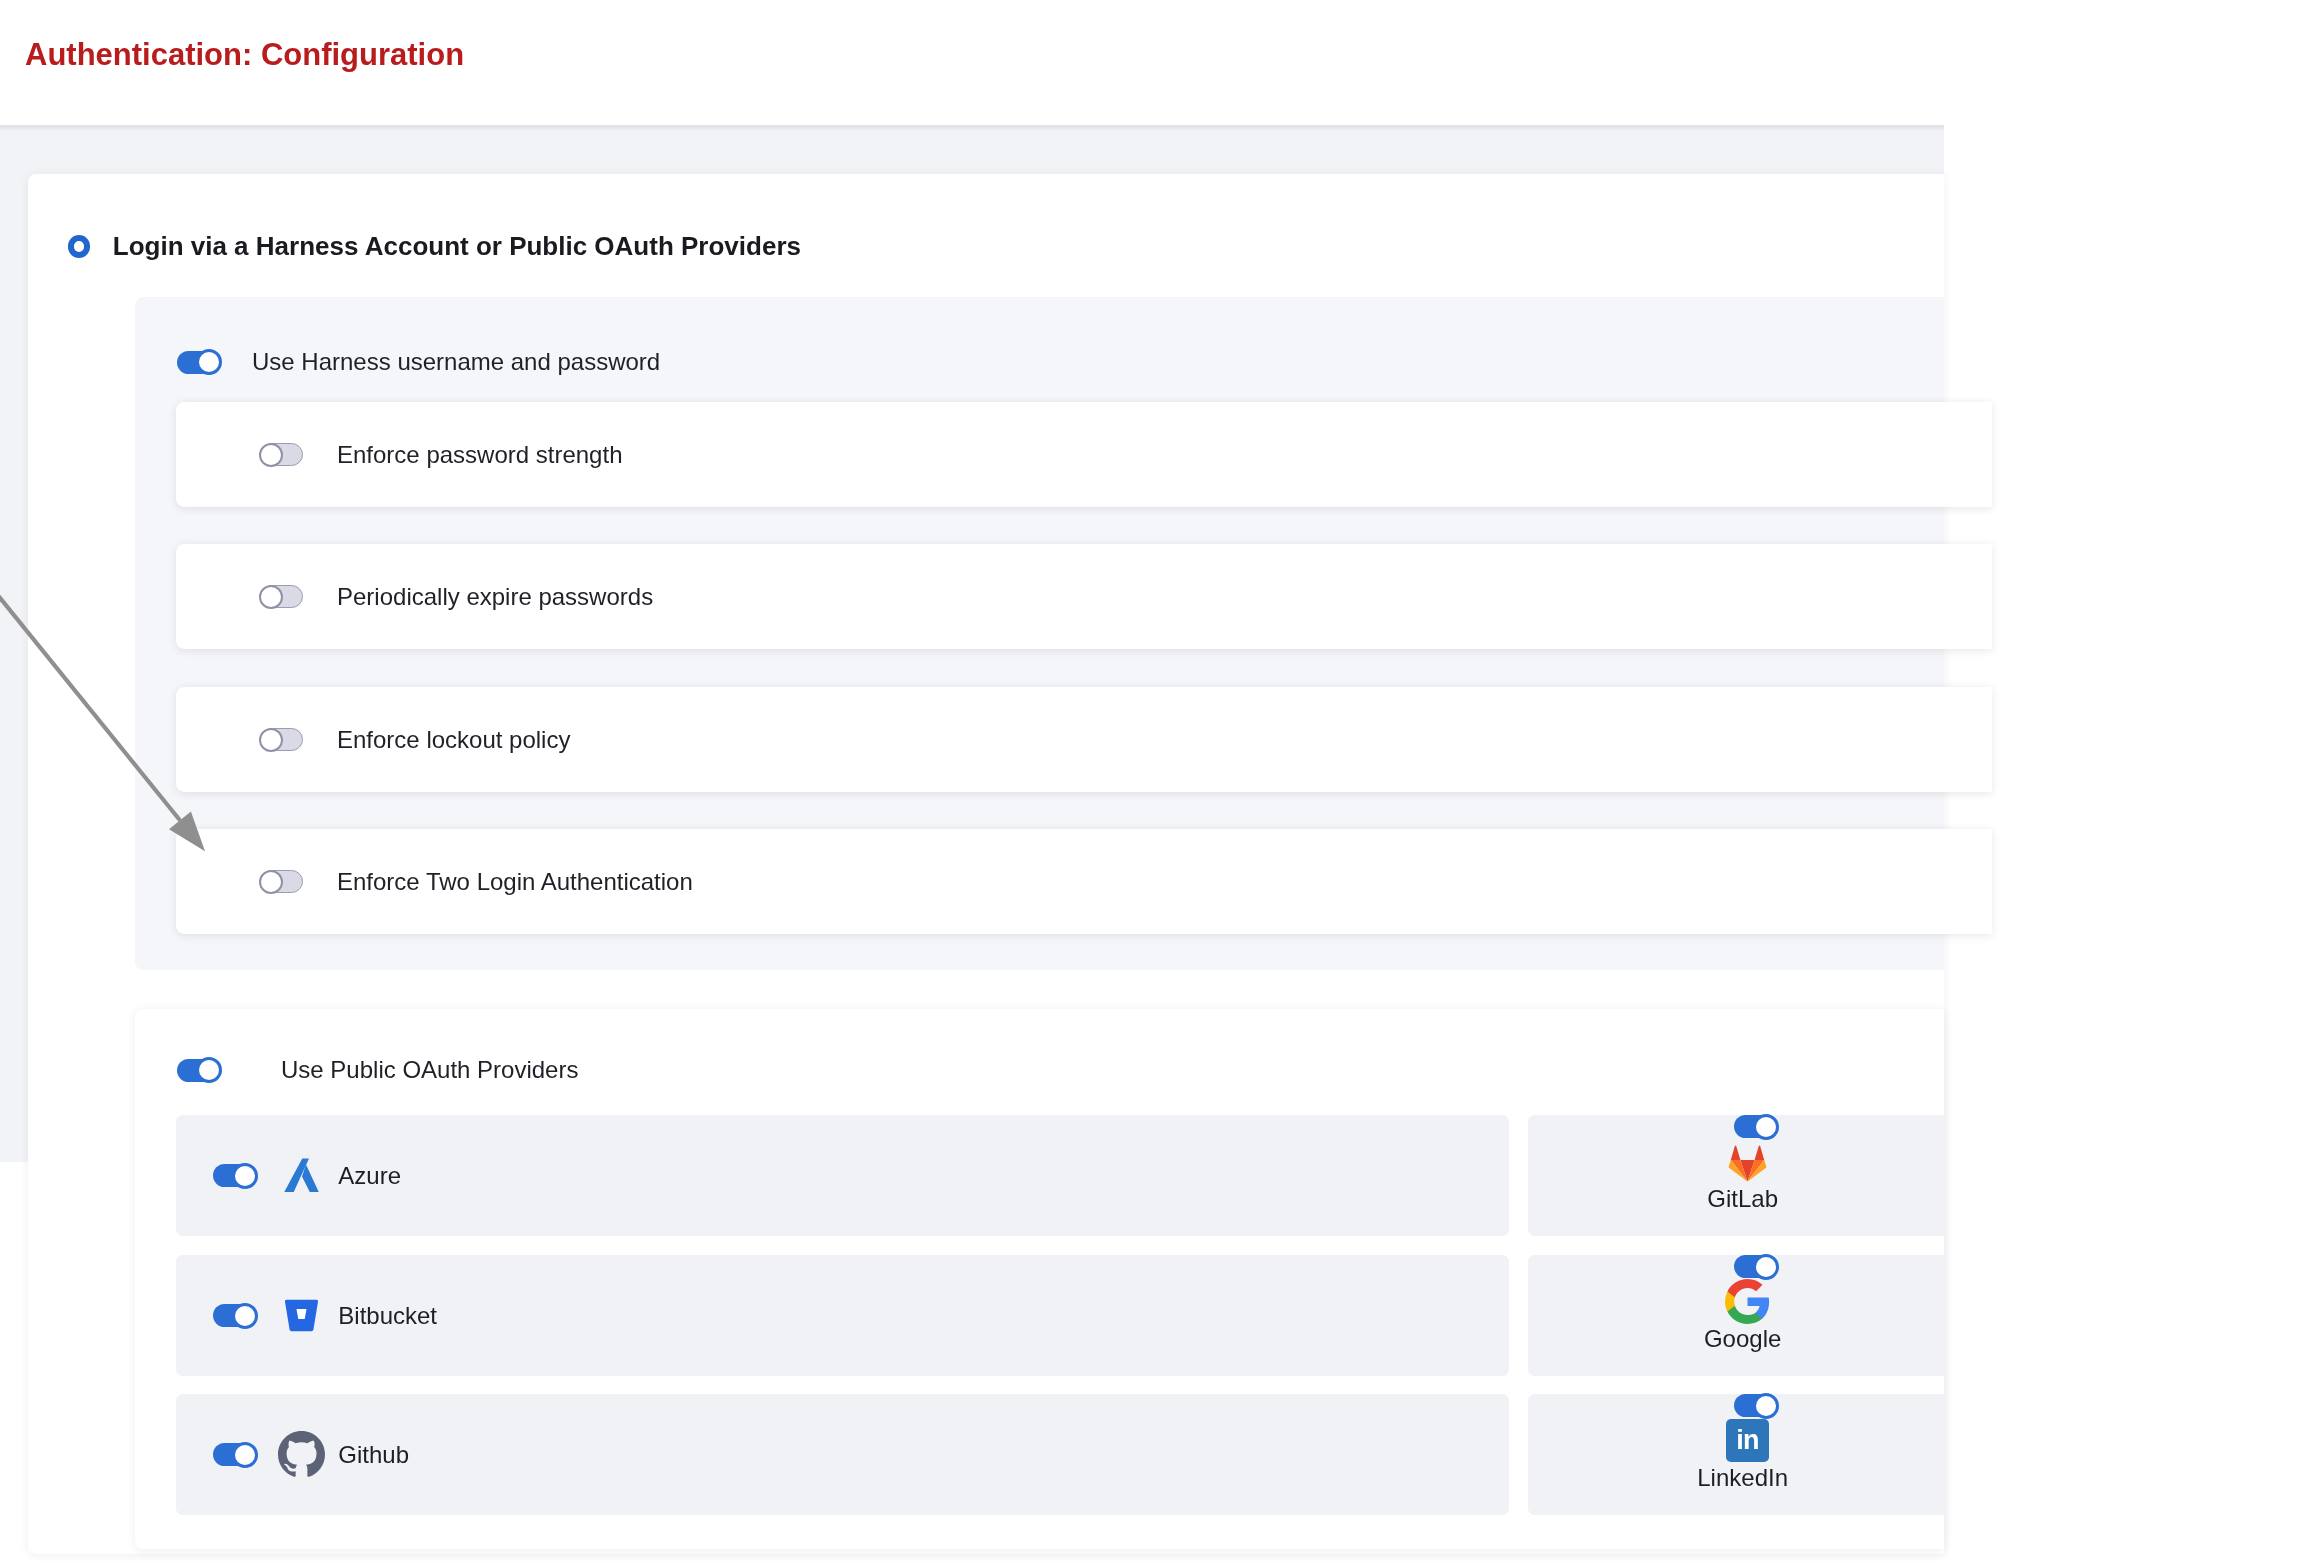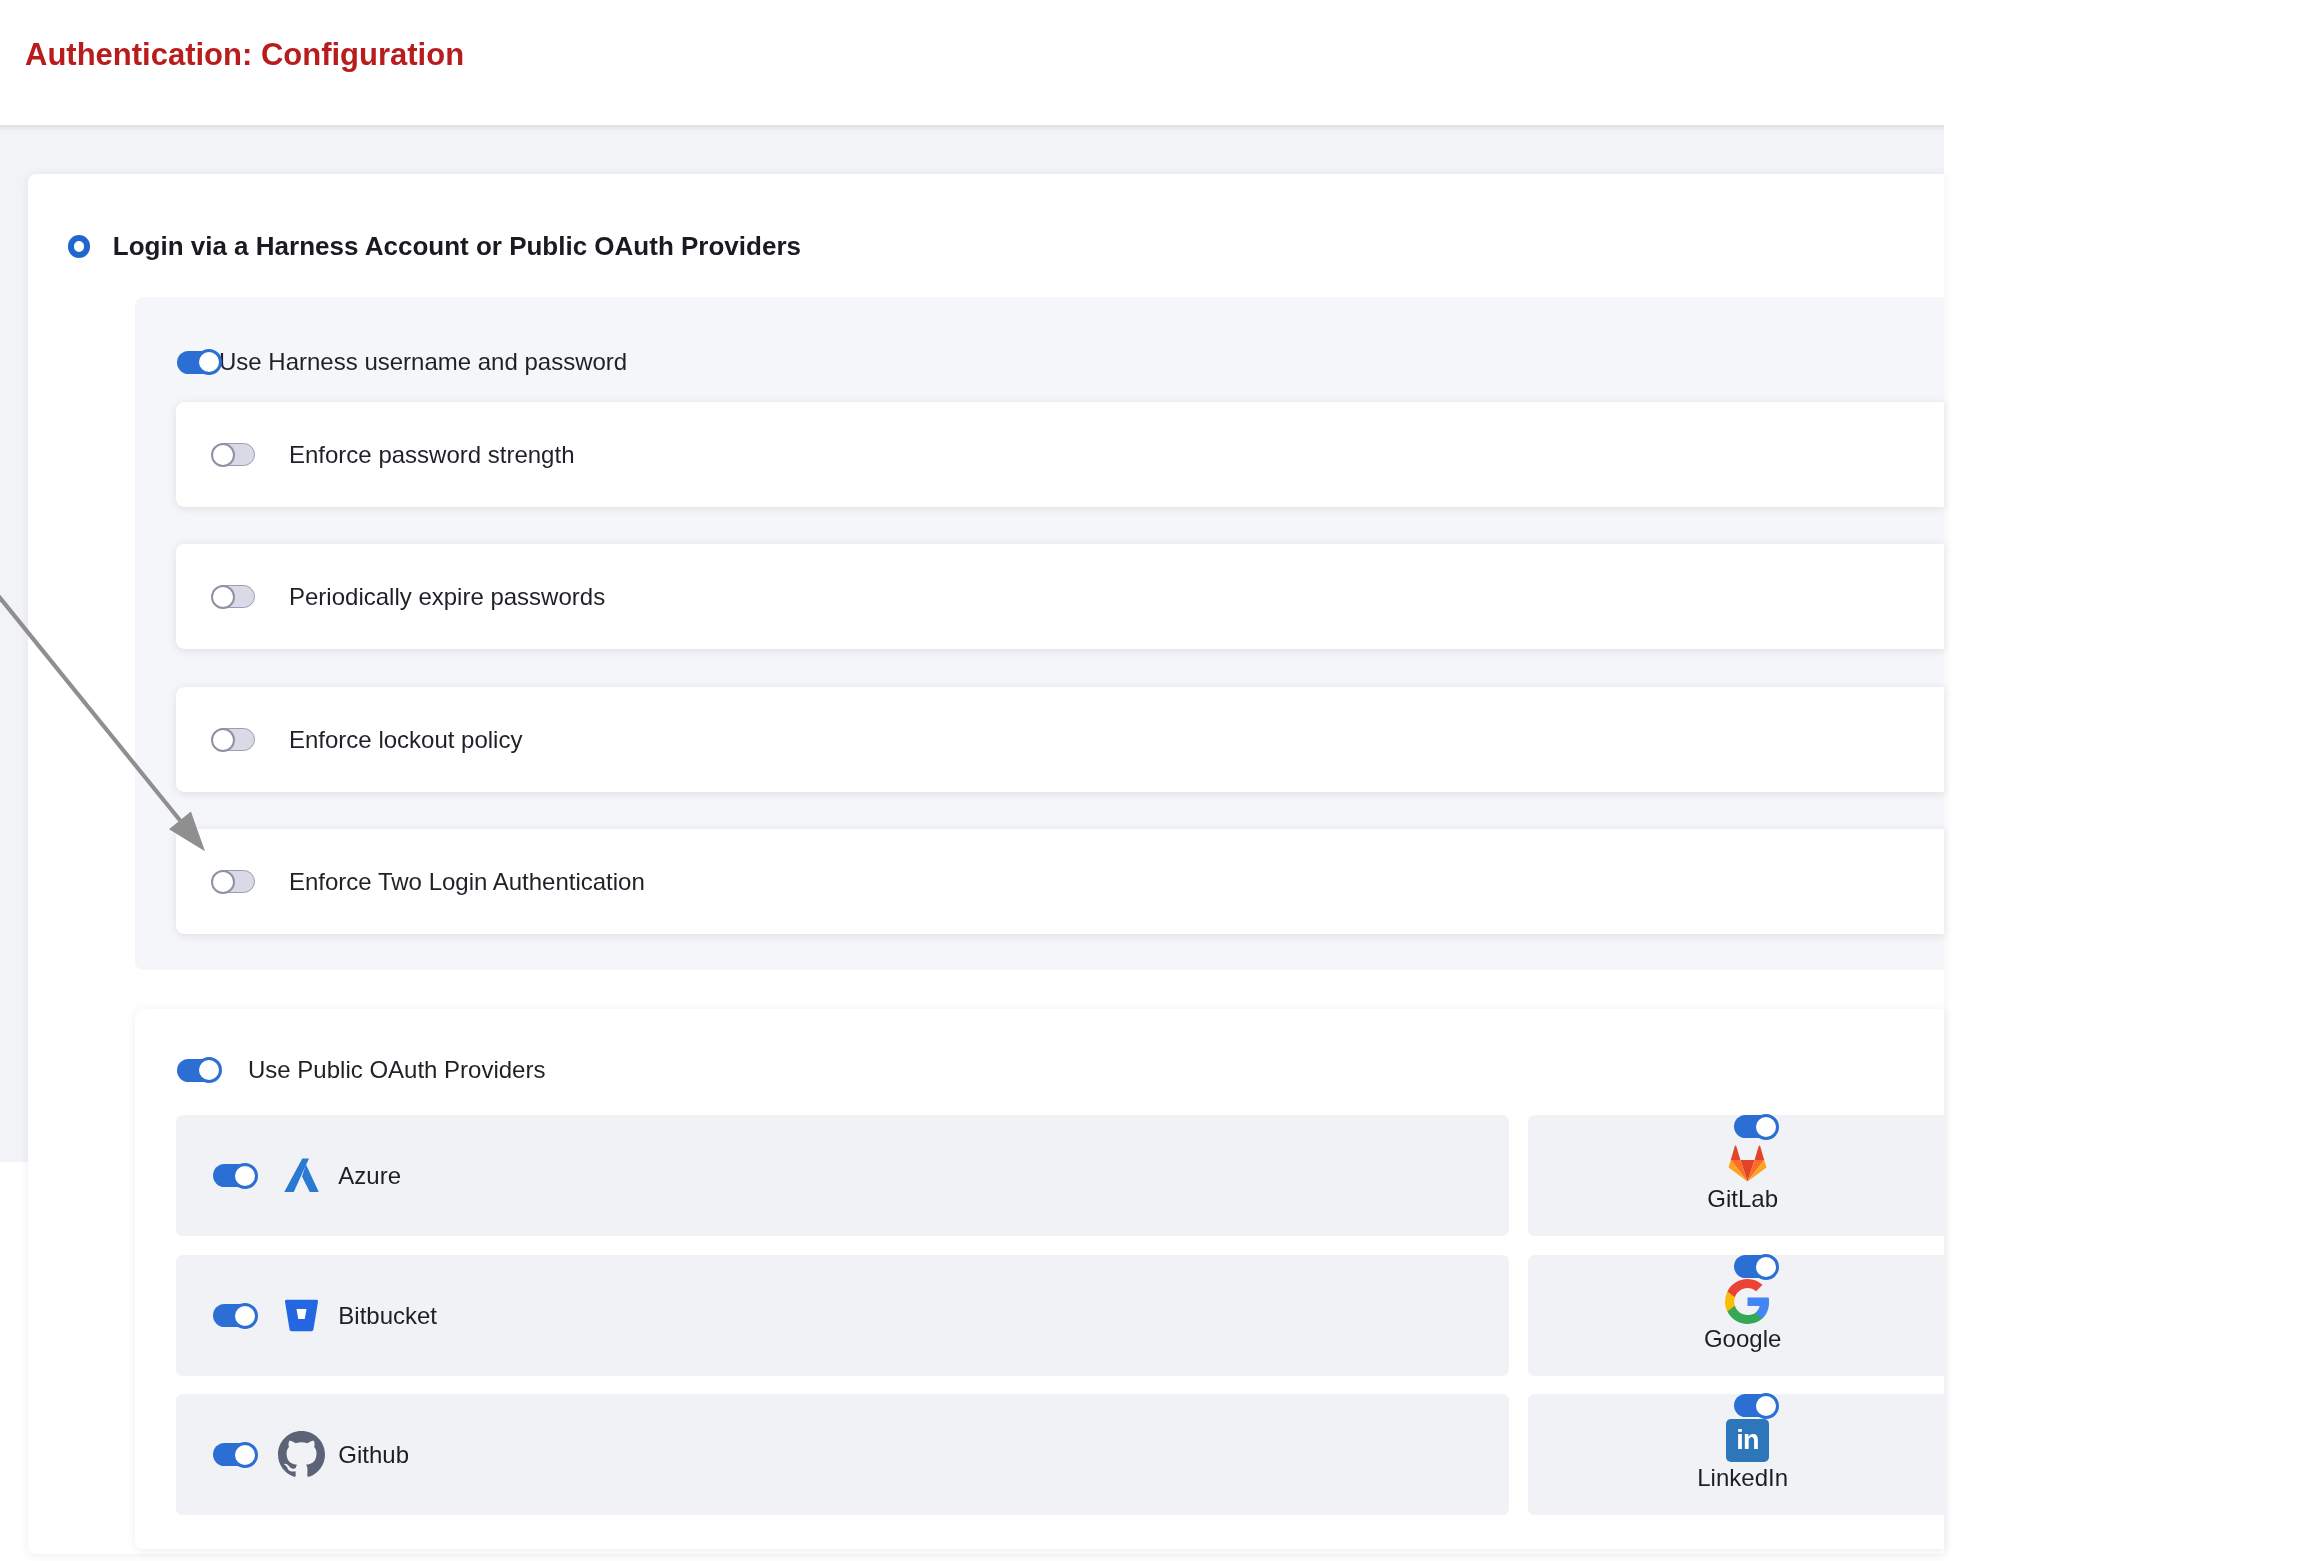--- a/index.html
+++ b/index.html
@@ -25,35 +25,35 @@
          box-sizing:border-box;flex:0 0 auto;}
   .radio-label{margin-left:22.4px;font-size:26px;font-weight:700;color:#191b20;white-space:nowrap;}
 
   
   .card1{position:absolute;left:107px;top:123px;width:1809px;height:673px;background:#f5f6f9;
          border-radius:8.3px 0 0 8.3px;}
   .card2{position:absolute;left:107px;top:835px;width:1809px;height:540px;background:#ffffff;
          border-radius:8.3px 0 0 8.3px;box-shadow:0 1.7px 10px rgba(40,41,61,0.08);}
 
   .section-toggle-row{position:absolute;display:flex;align-items:center;height:28px;}
-  .section-label{font-size:24px;font-weight:500;color:#1f2127;white-space:nowrap;}
+  .section-label{margin-left:33px;font-size:24px;font-weight:500;color:#1f2127;white-space:nowrap;}
 
   
   .toggle{position:relative;width:42px;height:23px;border-radius:12.5px;flex:0 0 auto;box-sizing:border-box;}
   .toggle.on{background:#2b6fd4;}
   .toggle.on .knob{position:absolute;top:50%;right:-3.3px;transform:translateY(-50%);
         width:26px;height:26px;border-radius:50%;background:#ffffff;border:3.3px solid #2b6fd4;box-sizing:border-box;}
   .toggle.off{background:#d9dae6;border:1.7px solid #9a9cb2;}
   .toggle.off .knob{position:absolute;top:50%;left:-3.3px;transform:translateY(-50%);
         width:24px;height:24px;border-radius:50%;background:#ffffff;border:2.5px solid #8f91a6;box-sizing:border-box;}
 
   
   .sub-row{position:absolute;left:41px;width:1768px;height:105px;background:#ffffff;
            border-radius:8.3px 0 0 8.3px;box-shadow:0 1.7px 8.3px rgba(40,41,61,0.10);
-           display:flex;align-items:center;}
+           display:flex;align-items:center;padding-left:48px;}
   .sub-row .toggle{margin-left:37px;}
   .sub-row .opt-label{margin-left:34px;font-size:24px;font-weight:500;color:#1f2127;white-space:nowrap;}
 
   
   .prov-row{position:absolute;height:121px;background:#f1f2f6;border-radius:6.6px;
             display:flex;align-items:center;}
   .prov-row.clipped{border-radius:6.6px 0 0 6.6px;flex-direction:column;}
   .prov-row .toggle{margin-left:37px;}
   .prov-icon{margin-left:23px;width:47px;height:47px;display:flex;align-items:center;justify-content:center;flex:0 0 auto;}
   .prov-label{margin-left:13.3px;font-size:24px;font-weight:400;color:#1d1f24;white-space:nowrap;}

